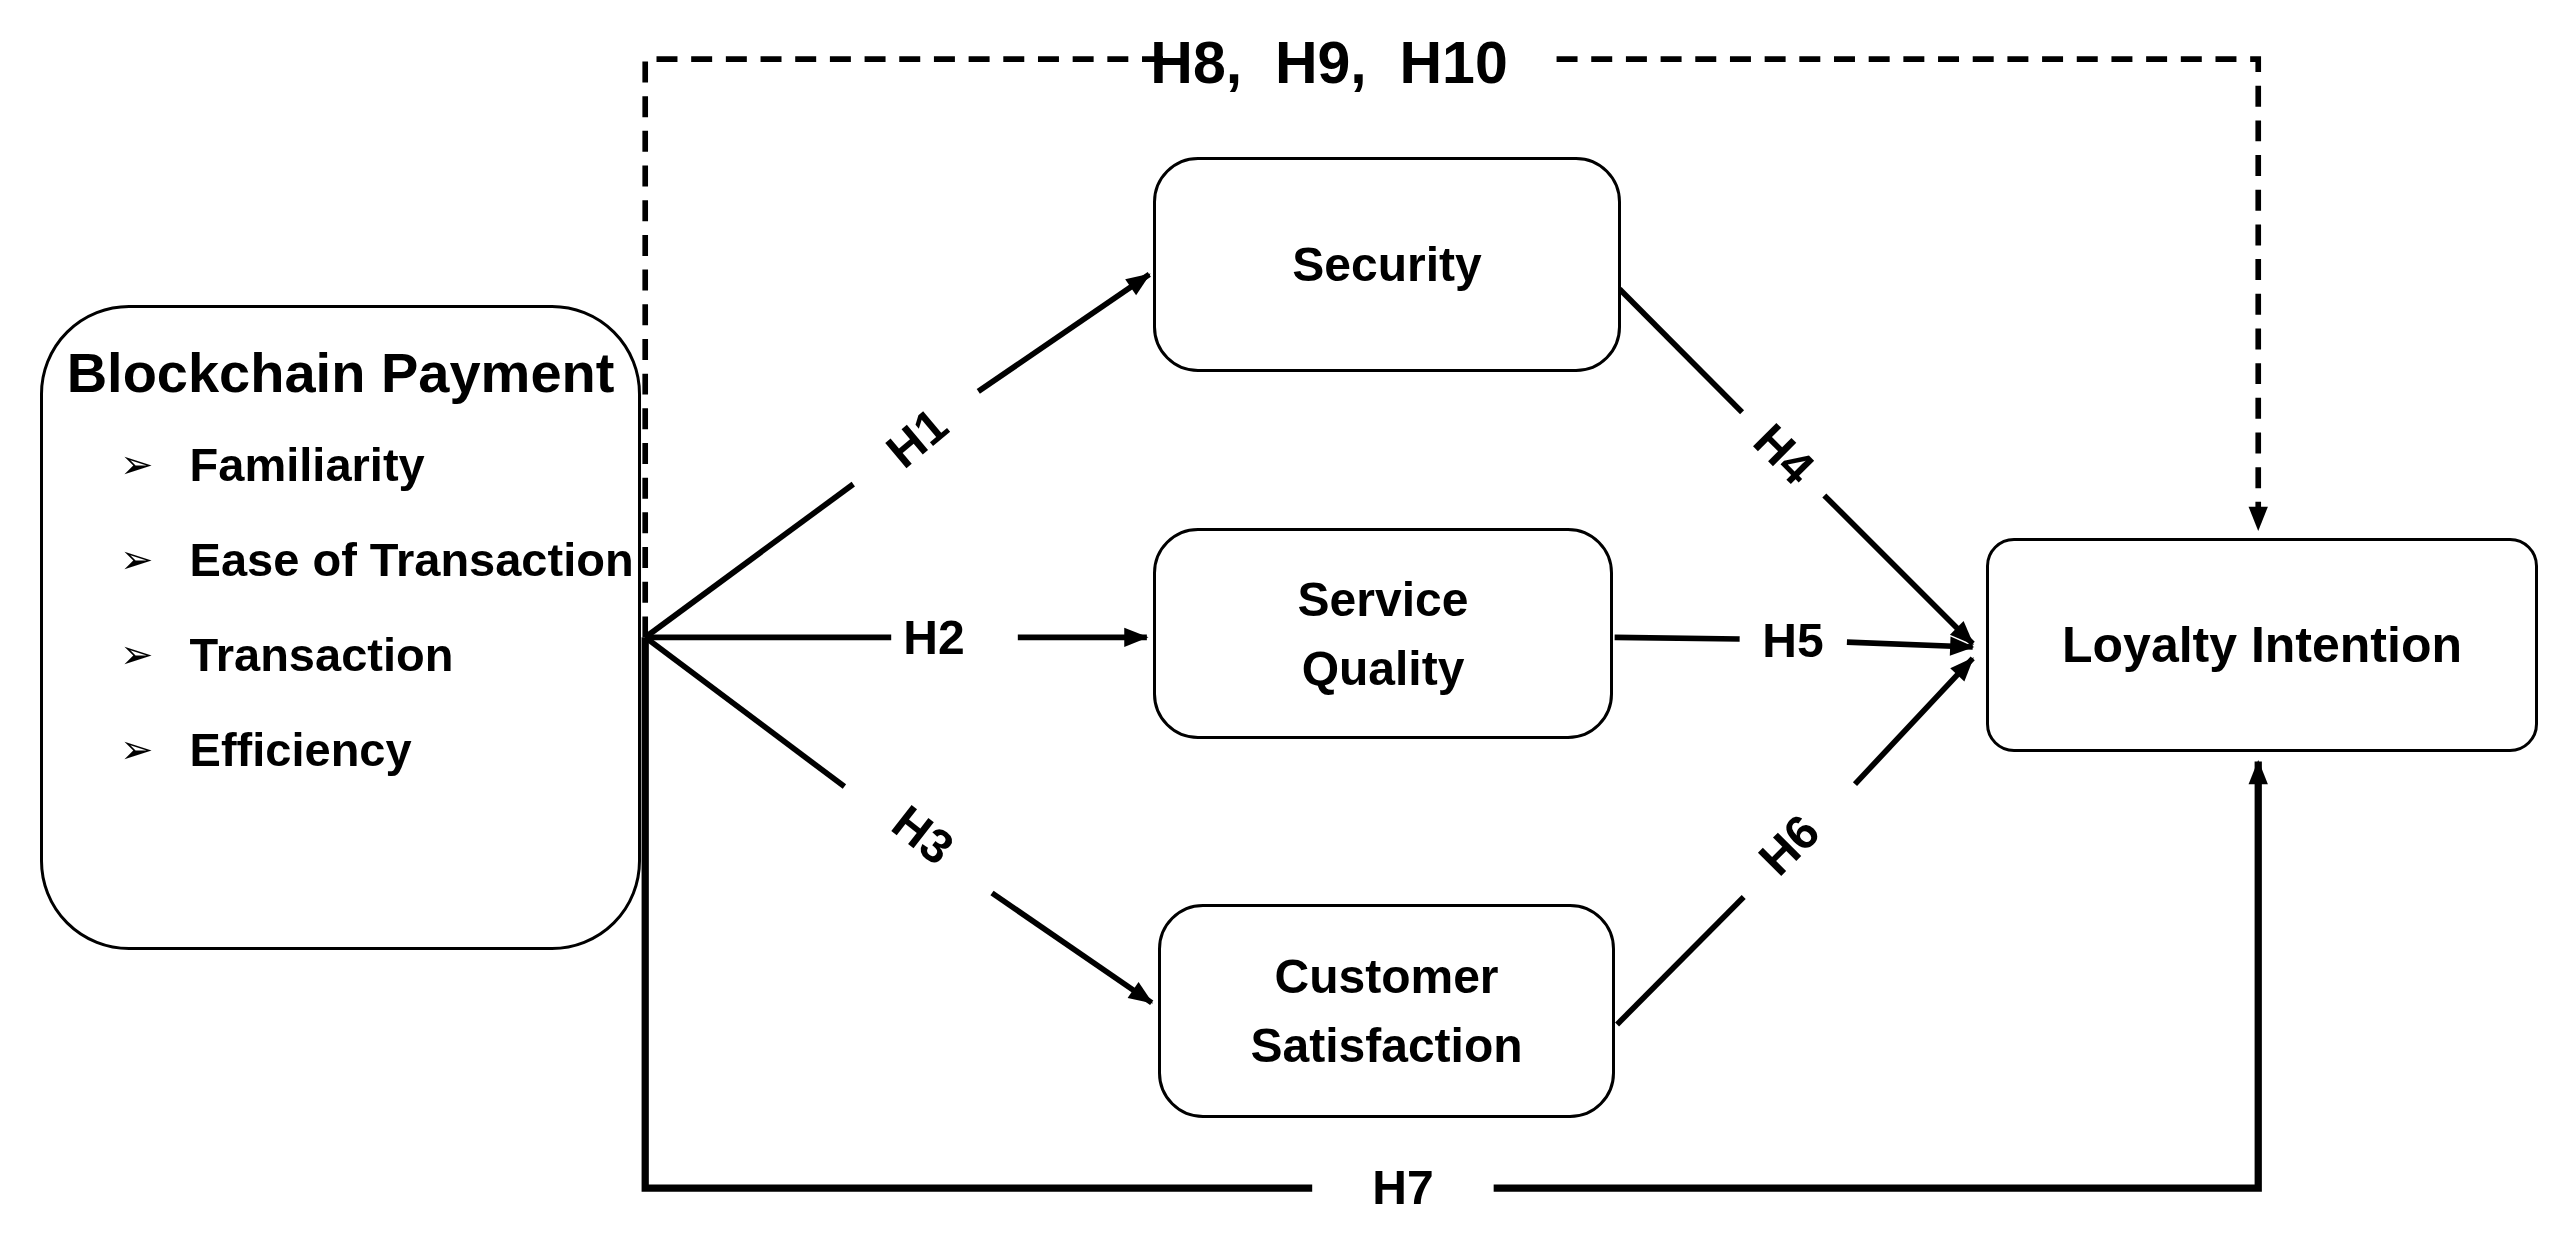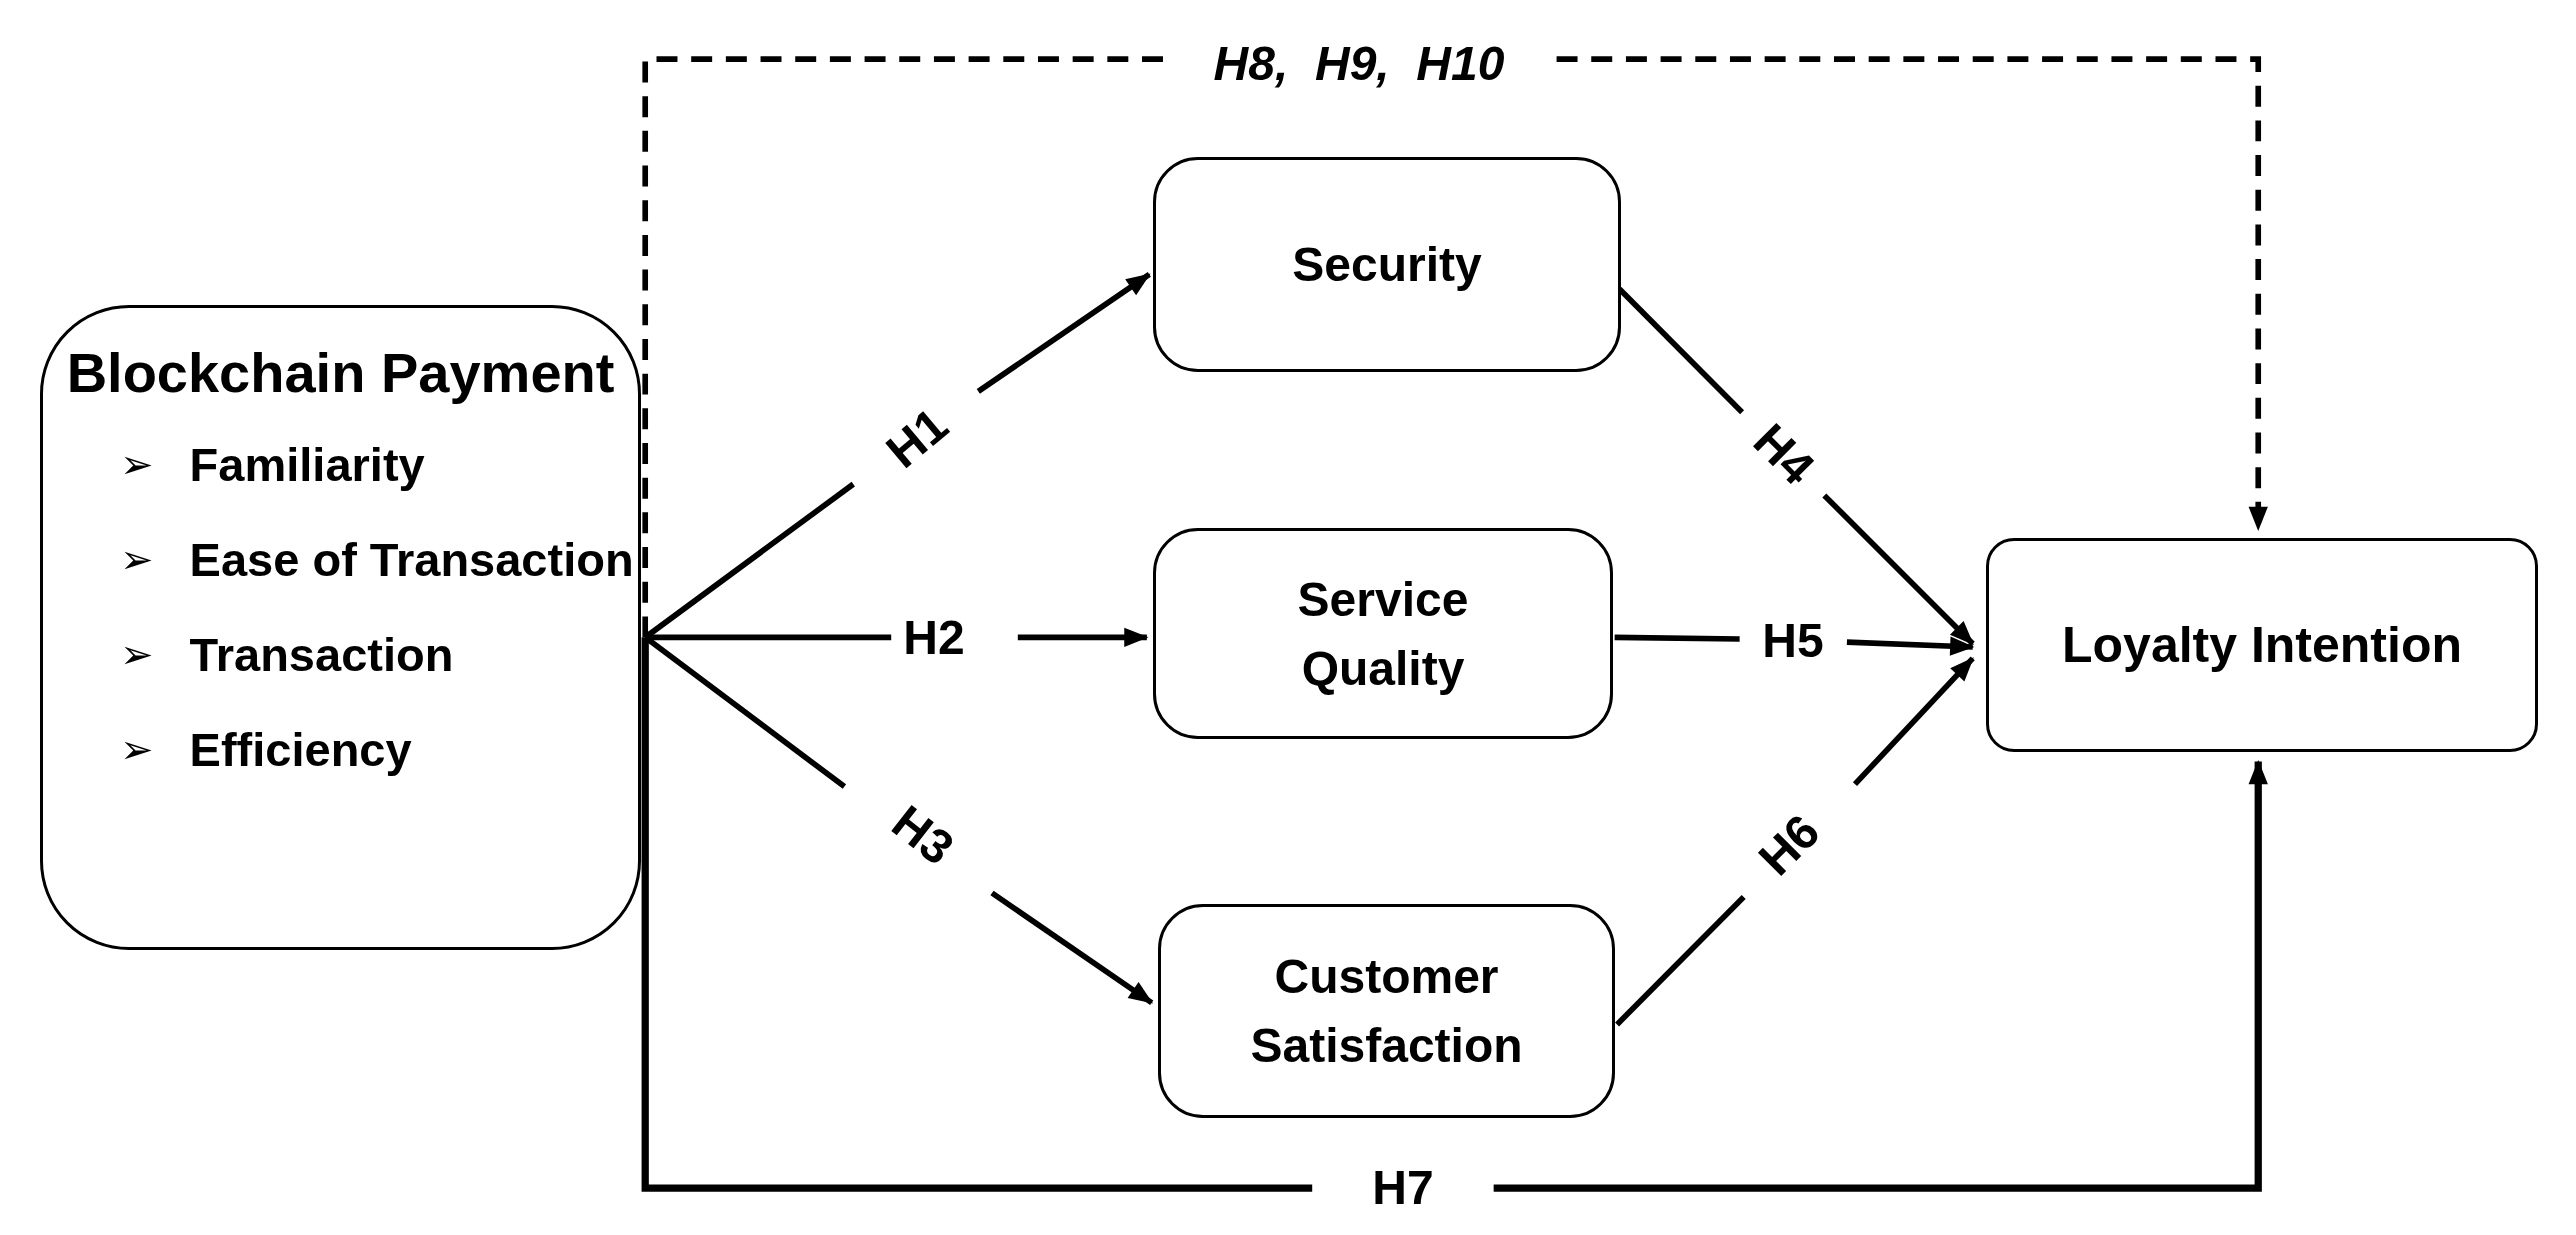--- a/index.html
+++ b/index.html
@@ -96,21 +96,21 @@
   .h-label.rot-pos38 { transform: translate(-50%, -50%) rotate(38deg); }
   .h-label.rot-pos45 { transform: translate(-50%, -50%) rotate(45deg); }
   .h-label.rot-neg45 { transform: translate(-50%, -50%) rotate(-45deg); }
   #h1-label  { left: 917px; top: 438px; }
   #h2-label  { left: 934px; top: 637px; }
   #h3-label  { left: 923px; top: 835px; }
   #h4-label  { left: 1784px; top: 454px; }
   #h5-label  { left: 1793px; top: 640px; }
   #h6-label  { left: 1789px; top: 845px; }
   #h7-label  { left: 1403px; top: 1187px; }
-  #moderation-label { left: 1359px; top: 63px; font-size: 48px; font-style: italic; }
+  #moderation-label { left: 1329px; top: 63px; font-size: 59px; }
 </style>
 </head>
 <body>
 
 <div id="canvas">
 
   <svg id="connectors" viewBox="0 0 3194 1532" xmlns="http://www.w3.org/2000/svg">
     <defs>
       <marker id="arrow" markerUnits="userSpaceOnUse" markerWidth="36" markerHeight="30" refX="30" refY="14" orient="auto">
         <path d="M2,2 L32,14 L2,26 z" fill="#000000" stroke="none"></path>

